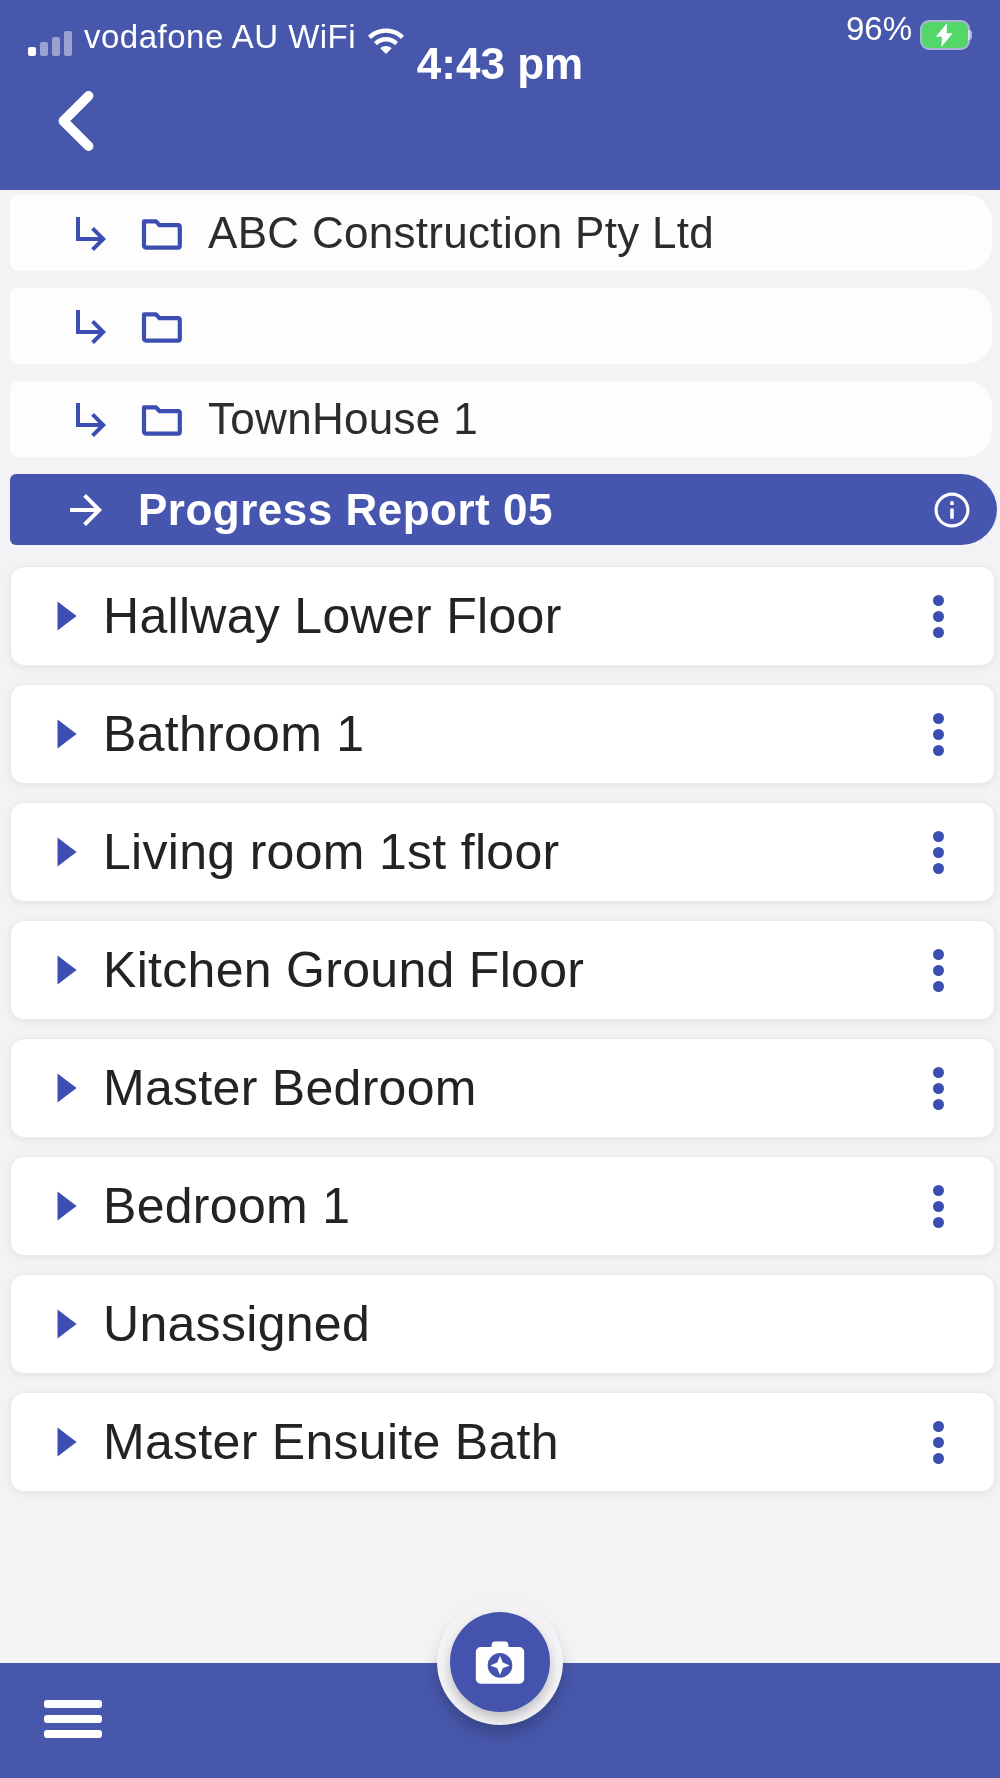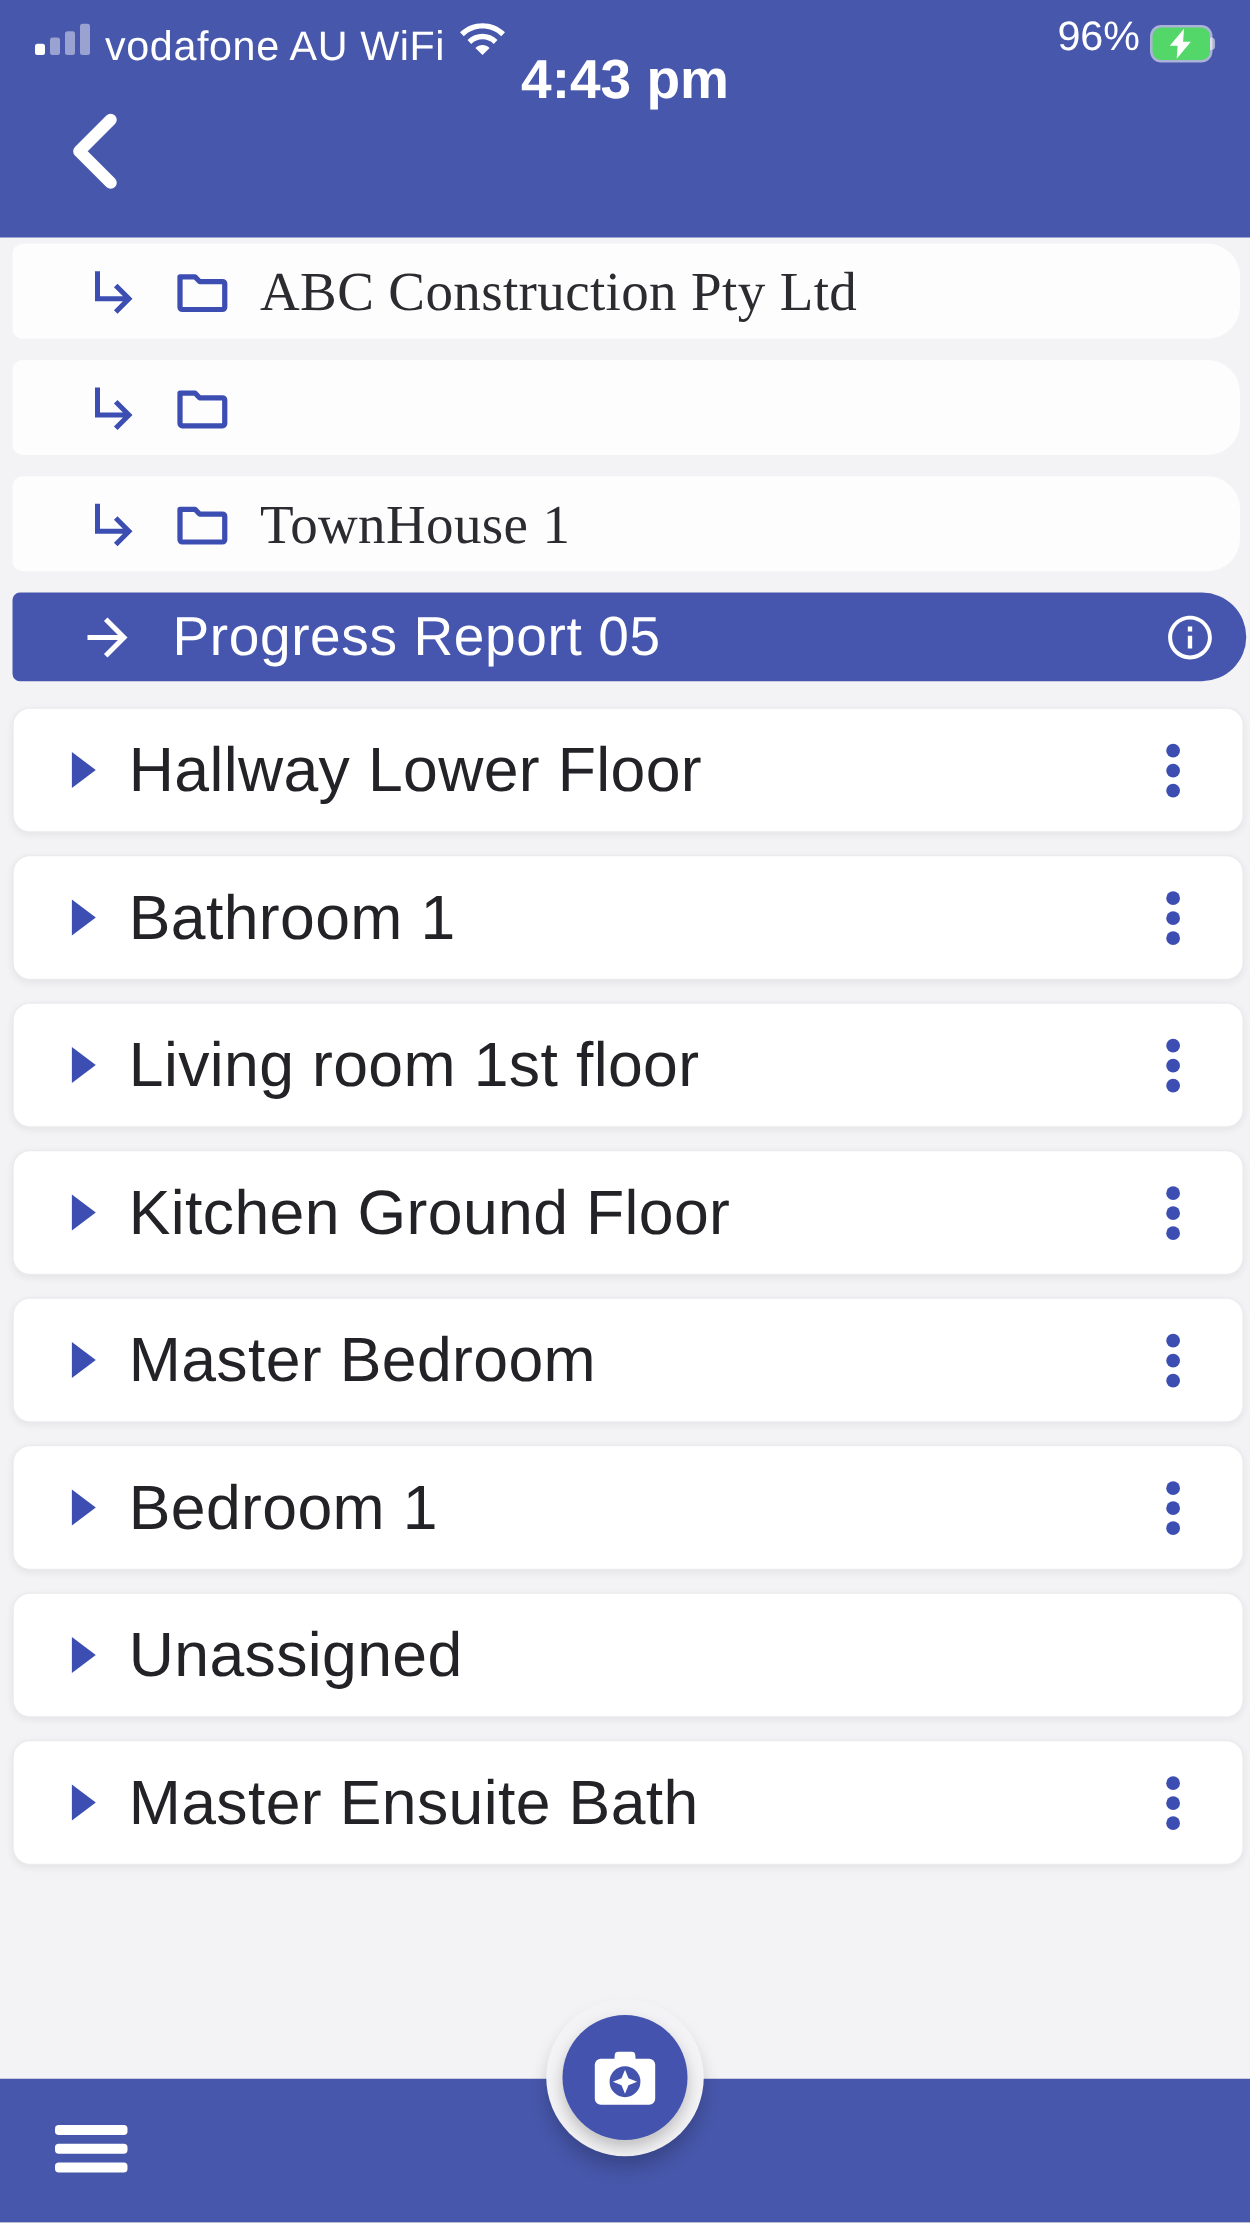--- a/index.html
+++ b/index.html
@@ -14,21 +14,21 @@
   }
   
   .header{
     position:absolute; top:0; left:0; width:1000px; height:190px;
     background:#4757ab; color:#fff;
   }
   .status-bar{
     position:relative; height:52px; display:flex; align-items:center;
     padding:6px 28px 0 28px; font-size:33px;
   }
-  .sb-left{ display:flex; gap:12px;margin-top:15px; }
+  .sb-left{ display:flex; align-items:flex-end; gap:12px;margin-top:15px; }
   .signal{ display:flex; align-items:flex-end; gap:4px; height:26px; }
   .signal i{ display:block; width:8px; border-radius:2px; background:rgba(255,255,255,.45); }
   .signal i:nth-child(1){ height:9px;  background:#ffffff; }
   .signal i:nth-child(2){ height:14px; }
   .signal i:nth-child(3){ height:19px; }
   .signal i:nth-child(4){ height:25px; }
   .carrier{ font-size:33px; letter-spacing:.5px; }
   .wifi svg{ display:block; }
   .sb-time{
     position:absolute; left:0; right:0; top:8px; text-align:center;
@@ -55,37 +55,37 @@
   .nav-title{
     position:absolute; left:120px; right:120px; top:0; height:118px;
     display:flex; align-items:center; justify-content:center;
     font-size:43px; font-weight:700; letter-spacing:.5px;
   }
   
   .content{ position:absolute; top:190px; left:0; width:1000px; padding-top:5px; }
   .tree-row{
     height:76px; margin:0 8px 17px 10px; background:#fdfdfe;
     border-radius:8px 26px 26px 8px;
-    display:flex; align-items:center; cursor:pointer;font-family:Liberation Serif, serif;
+    display:flex; align-items:center; cursor:pointer;
   }
   .tree-row .subdir{ margin-left:58px; display:flex; }
   .tree-row .folder{ margin-left:18px; display:flex; }
   .tree-label{
     margin-left:20px; font-size:44px; color:#2b2b30; letter-spacing:.3px;
     white-space:nowrap; overflow:hidden;
   }
   .selected-row{
     height:71px; margin:0 3px 21px 10px; background:#4656af;
     border-radius:6px 36px 36px 6px;
     display:flex; align-items:center; cursor:pointer;
     color:#fff;
   }
   .selected-row .fwd{ margin-left:52px; display:flex; }
   .selected-label{
-    margin-left:28px; font-size:44px; font-weight:400; letter-spacing:.5px;
+    margin-left:28px; font-size:44px; font-weight:700; letter-spacing:.5px;
     flex:1; white-space:nowrap;
   }
   .info-btn{ margin-right:24px; display:flex; cursor:pointer; }
   .room-card{
     height:100px; margin:0 5px 18px 10px; background:#ffffff;
     border:1px solid #ebebee; border-radius:14px;
     box-shadow:0 2px 6px rgba(40,40,60,.07);
     display:flex; align-items:center; cursor:pointer;
   }
   .room-card .tri{ margin-left:40px; display:flex; }

